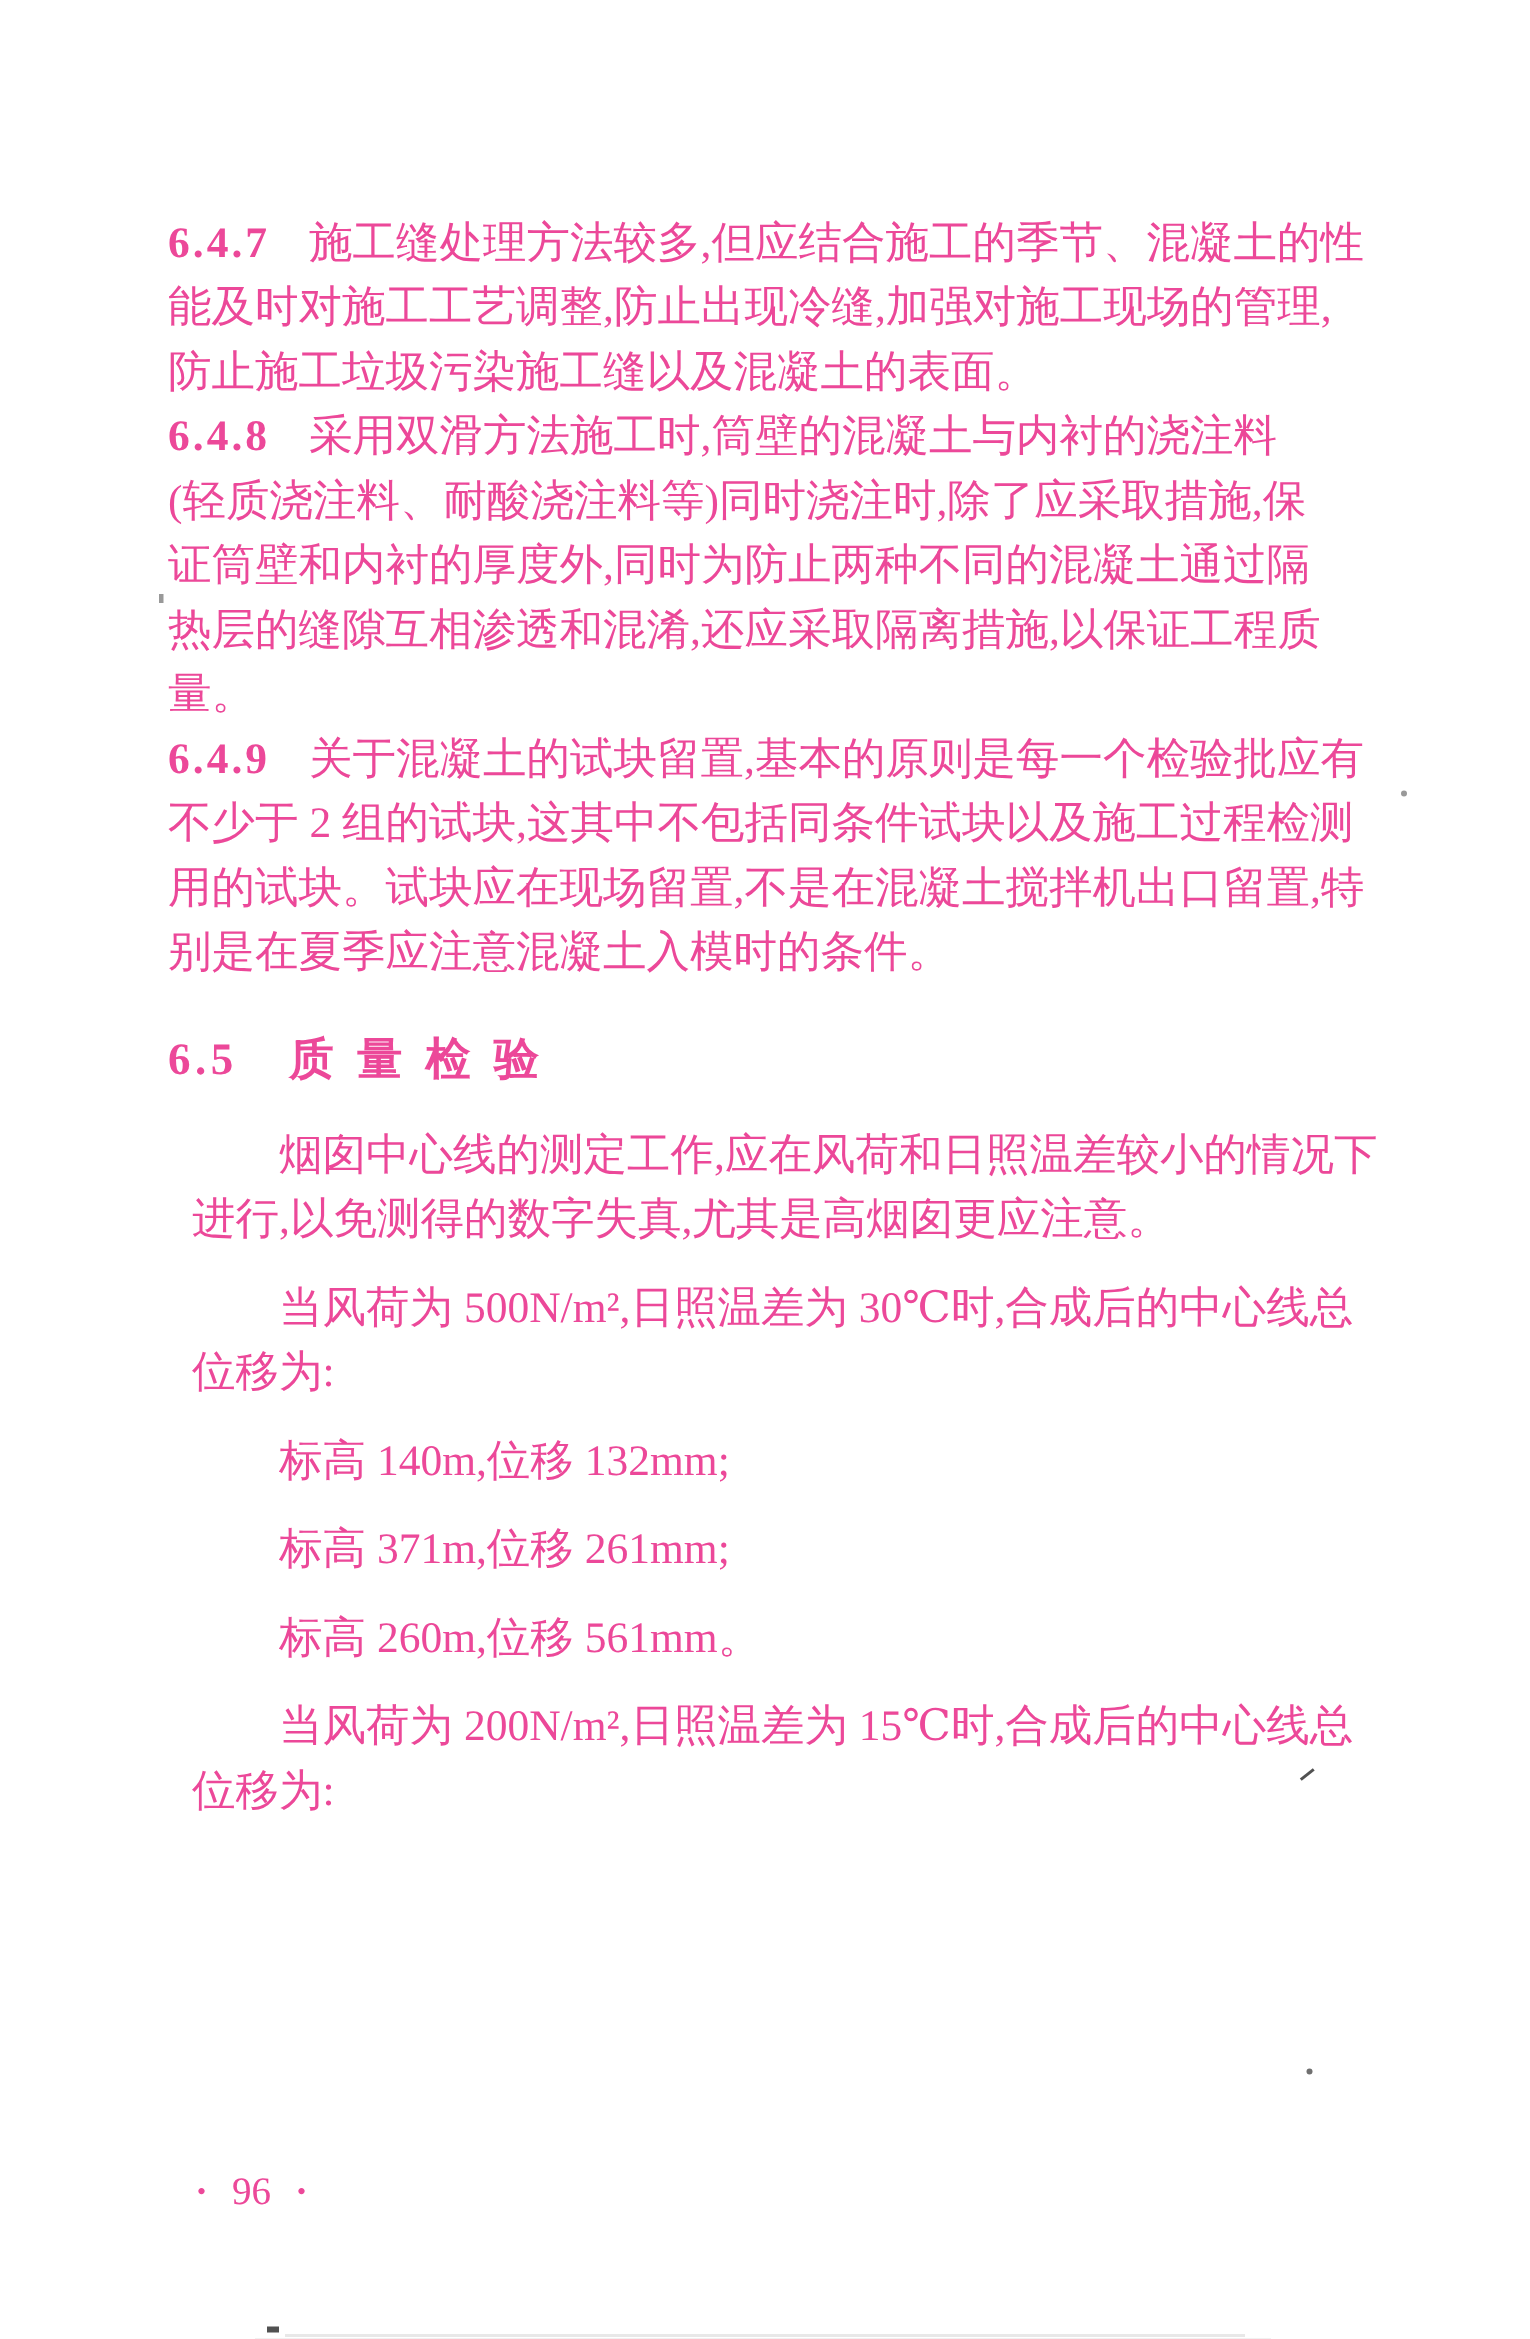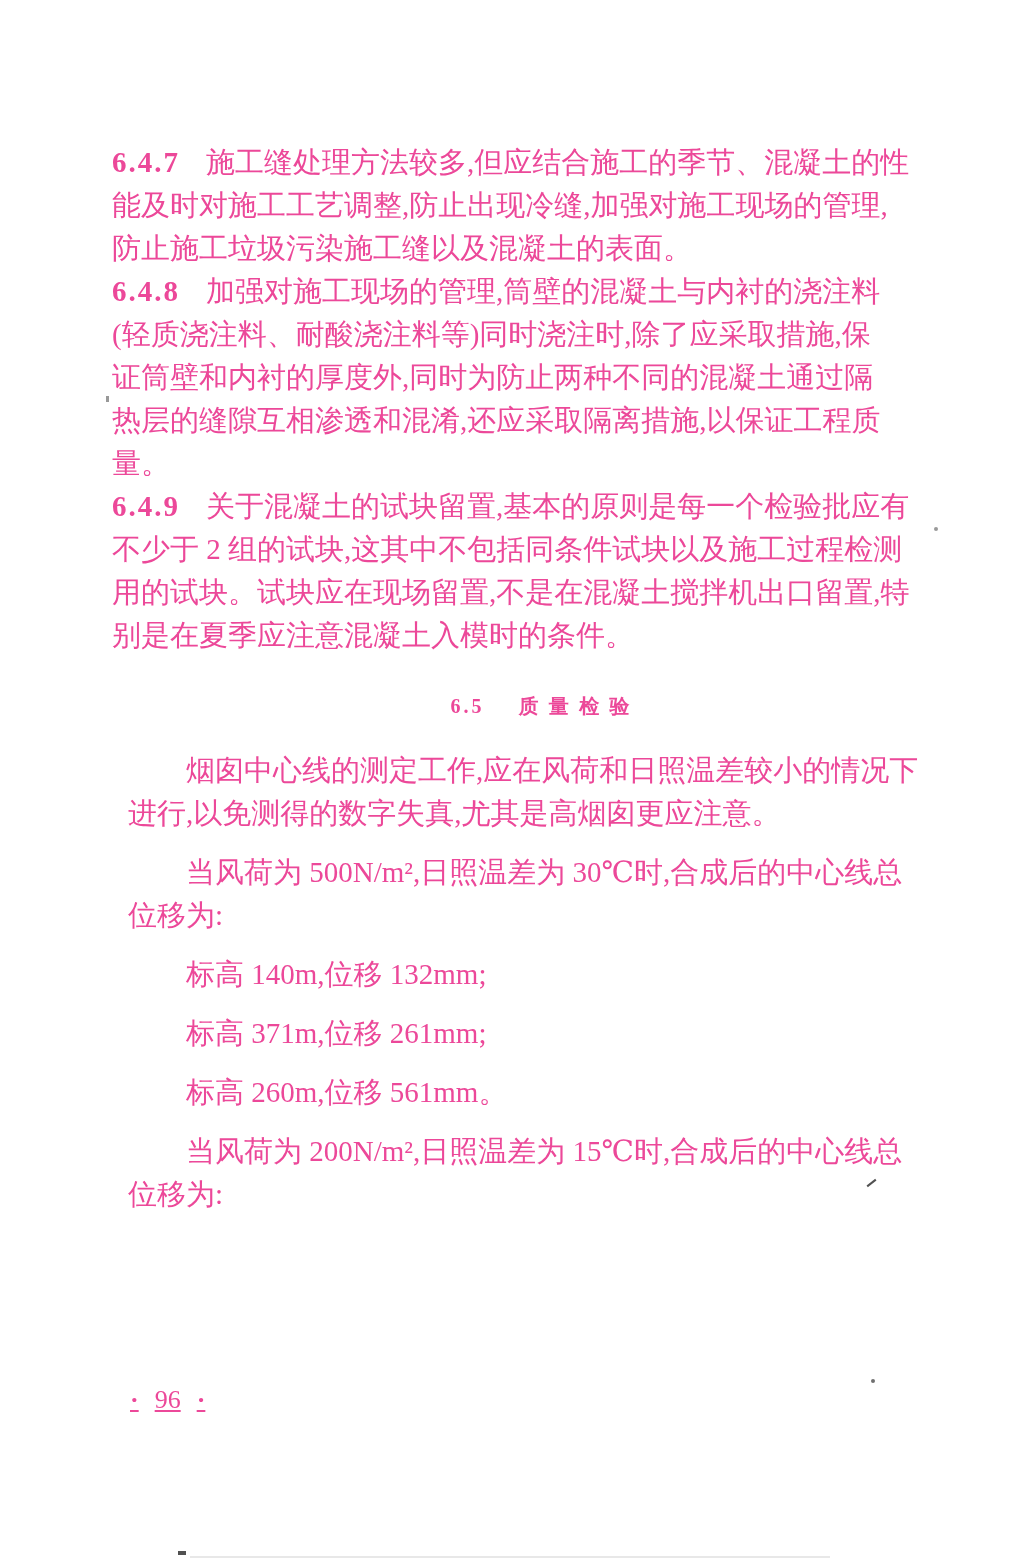--- a/index.html
+++ b/index.html
@@ -36,40 +36,38 @@
   p.clause .body {
     white-space: pre-line;
   }
   p.para {
     margin: 16px;
     text-indent: 58px;
     white-space: pre-line;
   }
   h2.heading {
     margin: 28px 0 21px 0;
-    font-size: 20px;
+    font-size: 30px;
     font-weight: bold;
     line-height: 43px;
-    text-align: center;
   }
   h2.heading .hnum {
     letter-spacing: 3px;
     margin-right: 34px;
   }
   h2.heading .htitle {
     letter-spacing: 0.52em;
     margin-right: -0.52em;
   }
   .footer {
     position: absolute;
     left: 130px;
-    top: 1384px;
+    top: 1445px;
     font-size: 26px;
     line-height: 32px;
-    text-decoration: underline;
   }
   .footer .fdot {
     font-weight: bold;
   }
   .footer .fpage {
     margin: 0 16px;
   }
   
   .speck {
     position: absolute;
@@ -89,21 +87,21 @@
 </head>
 <body>
 
 <div class="page">
   <main class="content">
 
     <p class="clause"><b class="num">6.4.7</b><span class="body">施工缝处理方法较多,但应结合施工的季节、混凝土的性
 能及时对施工工艺调整,防止出现冷缝,加强对施工现场的管理,
 防止施工垃圾污染施工缝以及混凝土的表面。</span></p>
 
-    <p class="clause"><b class="num">6.4.8</b><span class="body">加强对施工现场的管理,筒壁的混凝土与内衬的浇注料
+    <p class="clause"><b class="num">6.4.8</b><span class="body">采用双滑方法施工时,筒壁的混凝土与内衬的浇注料
 (轻质浇注料、耐酸浇注料等)同时浇注时,除了应采取措施,保
 证筒壁和内衬的厚度外,同时为防止两种不同的混凝土通过隔
 热层的缝隙互相渗透和混淆,还应采取隔离措施,以保证工程质
 量。</span></p>
 
     <p class="clause"><b class="num">6.4.9</b><span class="body">关于混凝土的试块留置,基本的原则是每一个检验批应有
 不少于 2 组的试块,这其中不包括同条件试块以及施工过程检测
 用的试块。试块应在现场留置,不是在混凝土搅拌机出口留置,特
 别是在夏季应注意混凝土入模时的条件。</span></p>
 

